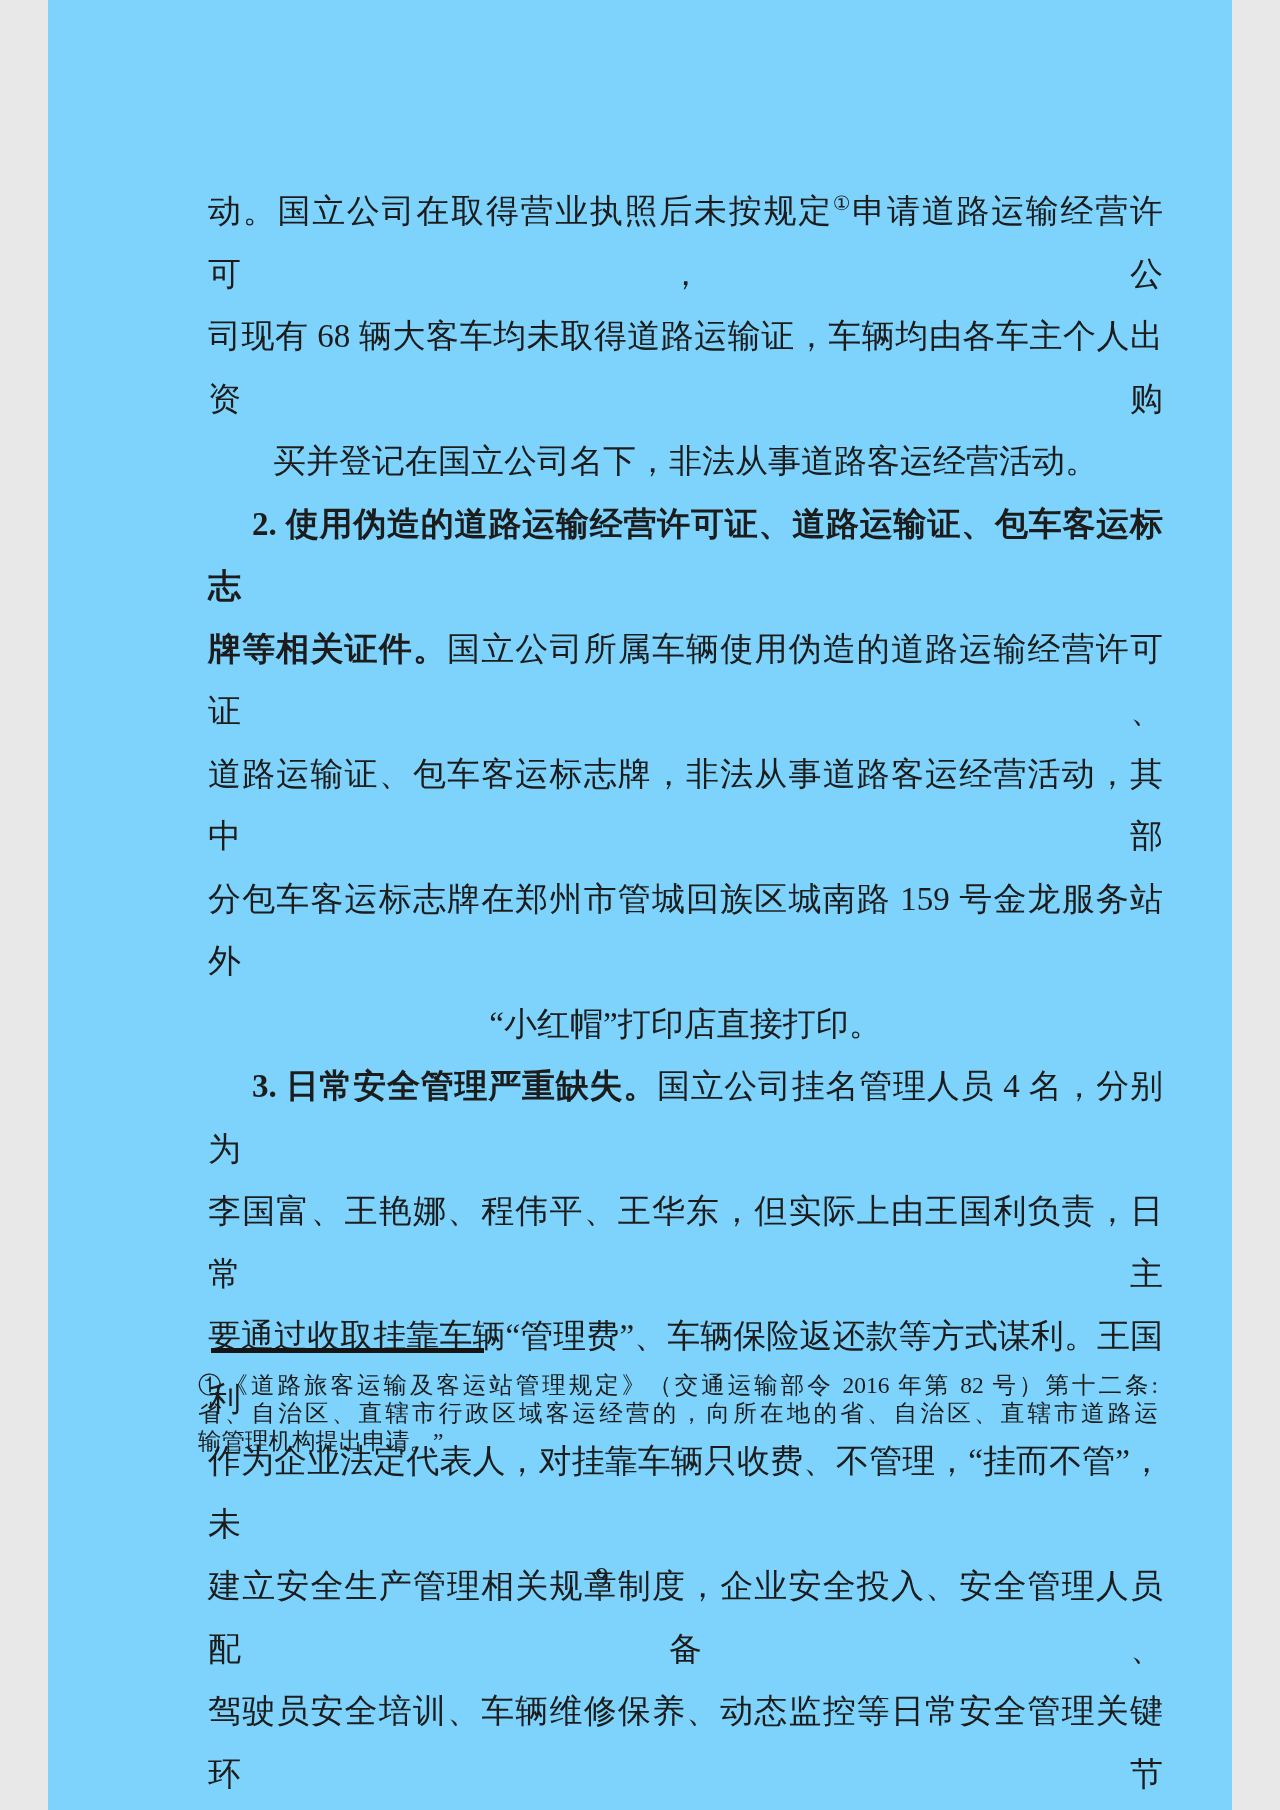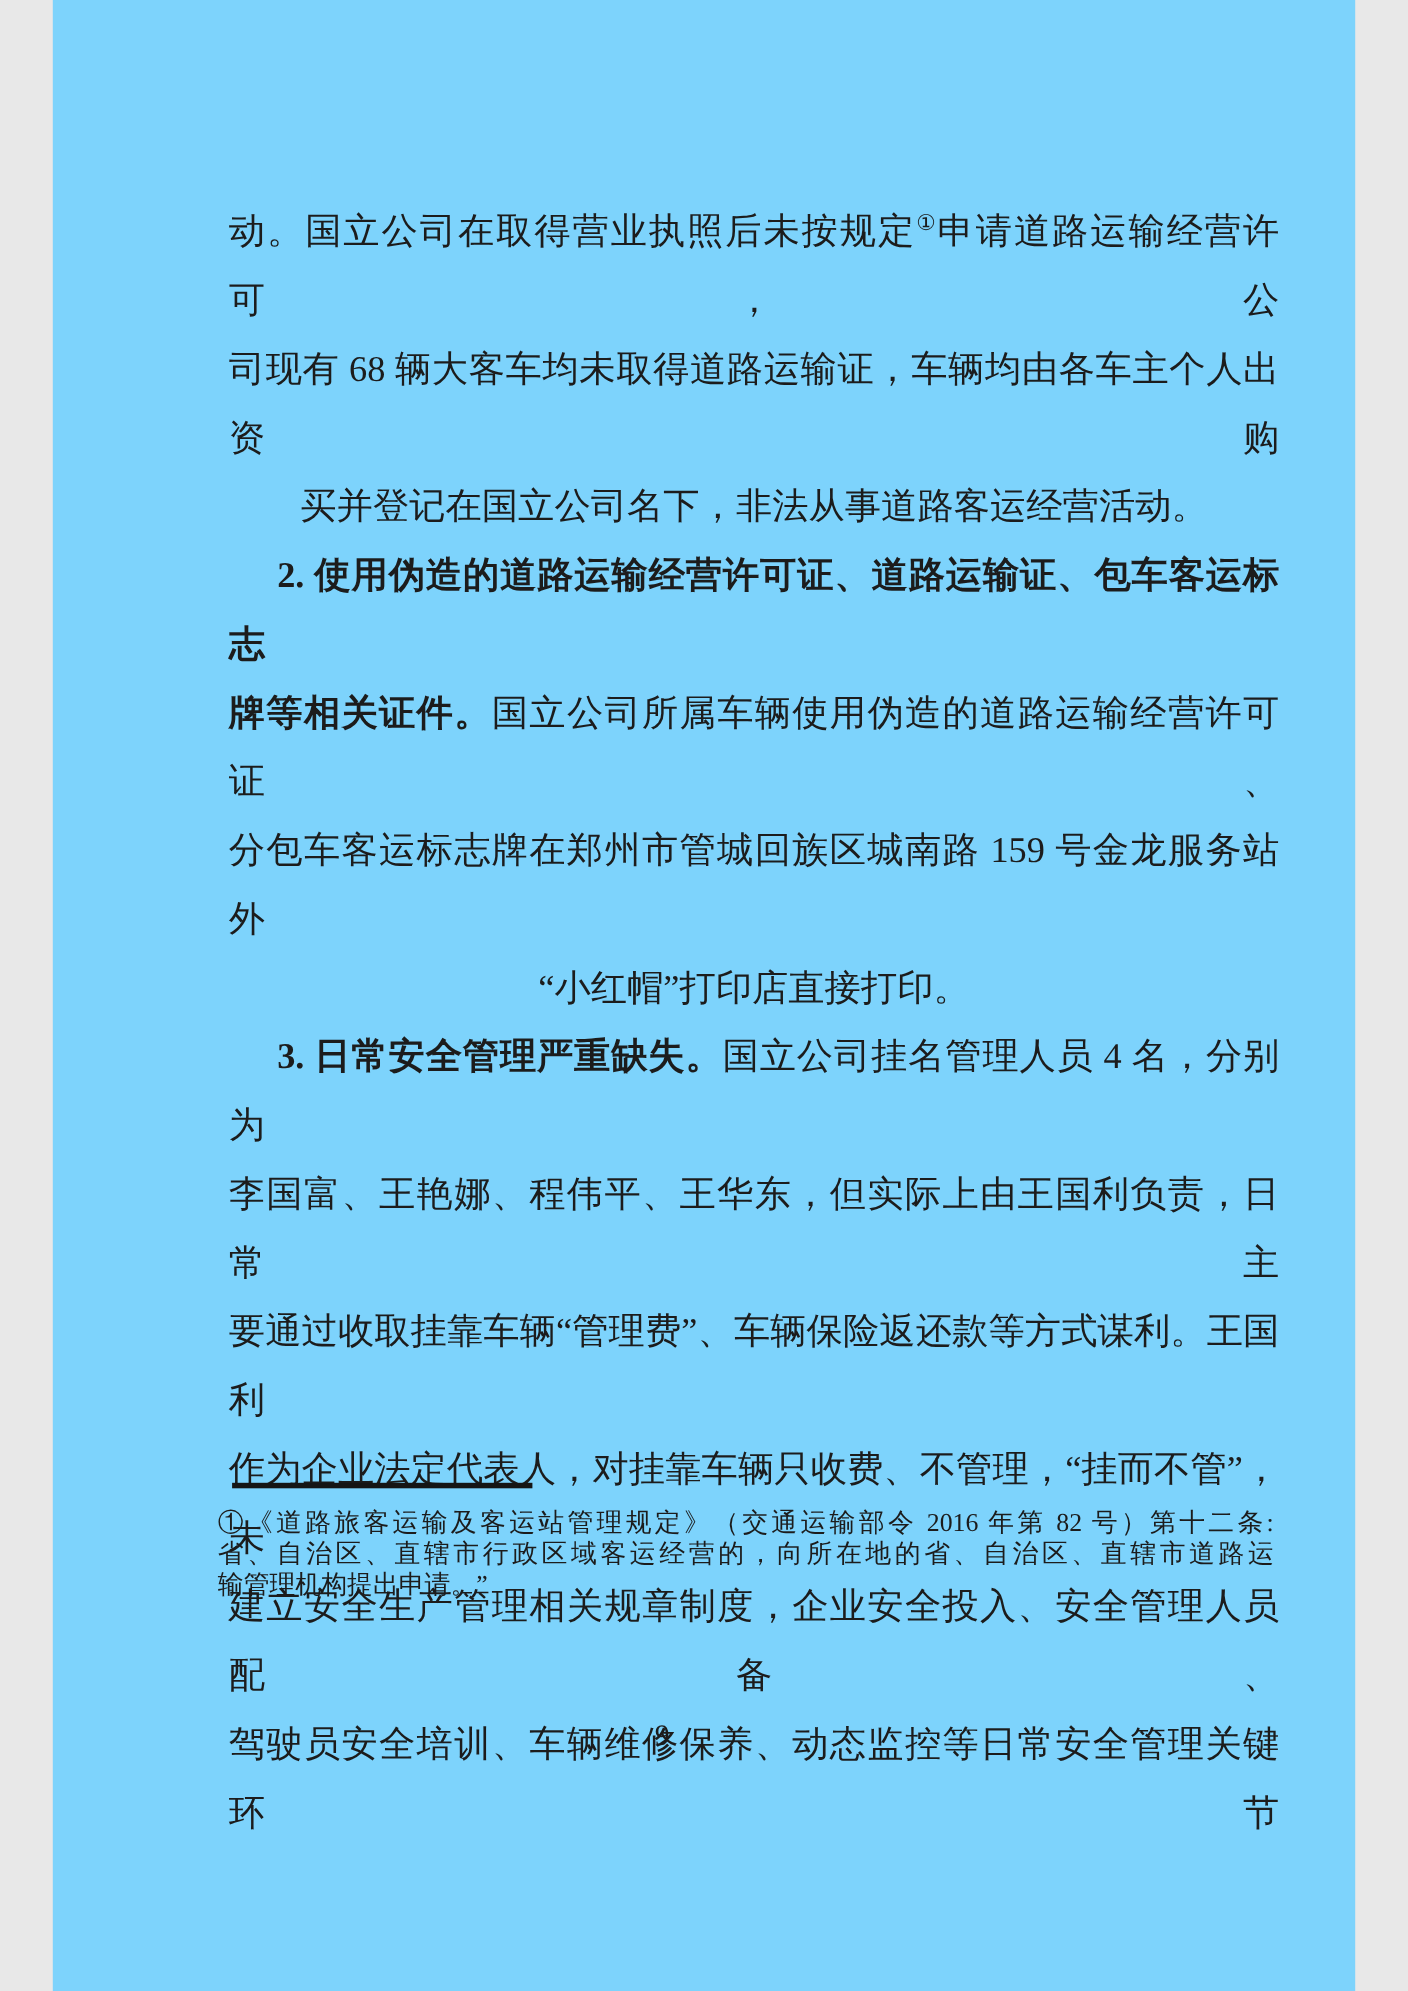--- a/index.html
+++ b/index.html
@@ -74,20 +74,21 @@
 <body>
 
 <div class="page">
 
   <div class="doc-body">
       <div class="line just"><span>动。国立公司在取得营业执照后未按规定</span><span class="sup">①</span><span>申请道路运输经营许可，公</span></div>
       <div class="line just"><span>司现有 68 辆大客车均未取得道路运输证，车辆均由各车主个人出资购</span></div>
       <div class="line"><span>买并登记在国立公司名下，非法从事道路客运经营活动。</span></div>
       <div class="line just ind"><span class="b">2. 使用伪造的道路运输经营许可证、道路运输证、包车客运标志</span></div>
       <div class="line just"><span class="b">牌等相关证件。</span><span>国立公司所属车辆使用伪造的道路运输经营许可证、</span></div>
+      <div class="line just"><span>道路运输证、包车客运标志牌，非法从事道路客运经营活动，其中部</span></div>
       <div class="line just"><span>分包车客运标志牌在郑州市管城回族区城南路 159 号金龙服务站外</span></div>
       <div class="line"><span>“小红帽”打印店直接打印。</span></div>
       <div class="line just ind"><span class="b">3. 日常安全管理严重缺失。</span><span>国立公司挂名管理人员 4 名，分别为</span></div>
       <div class="line just"><span>李国富、王艳娜、程伟平、王华东，但实际上由王国利负责，日常主</span></div>
       <div class="line just"><span>要通过收取挂靠车辆“管理费”、车辆保险返还款等方式谋利。王国利</span></div>
       <div class="line just"><span>作为企业法定代表人，对挂靠车辆只收费、不管理，“挂而不管”，未</span></div>
       <div class="line just"><span>建立安全生产管理相关规章制度，企业安全投入、安全管理人员配备、</span></div>
       <div class="line just"><span>驾驶员安全培训、车辆维修保养、动态监控等日常安全管理关键环节</span></div>
       <div class="line"></div>
     </div>

